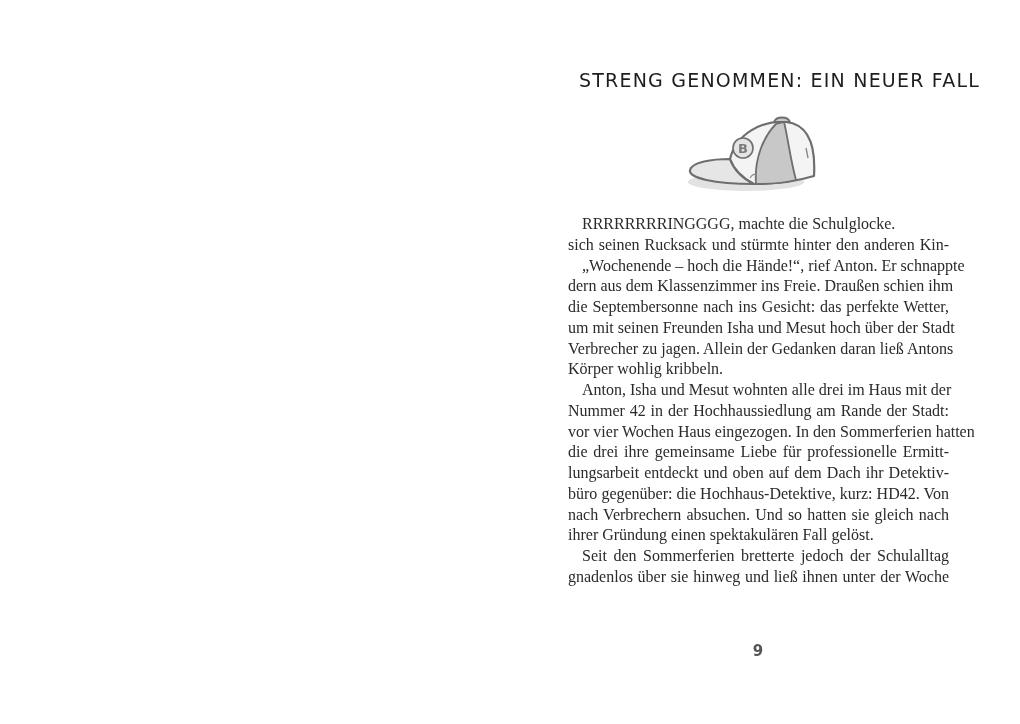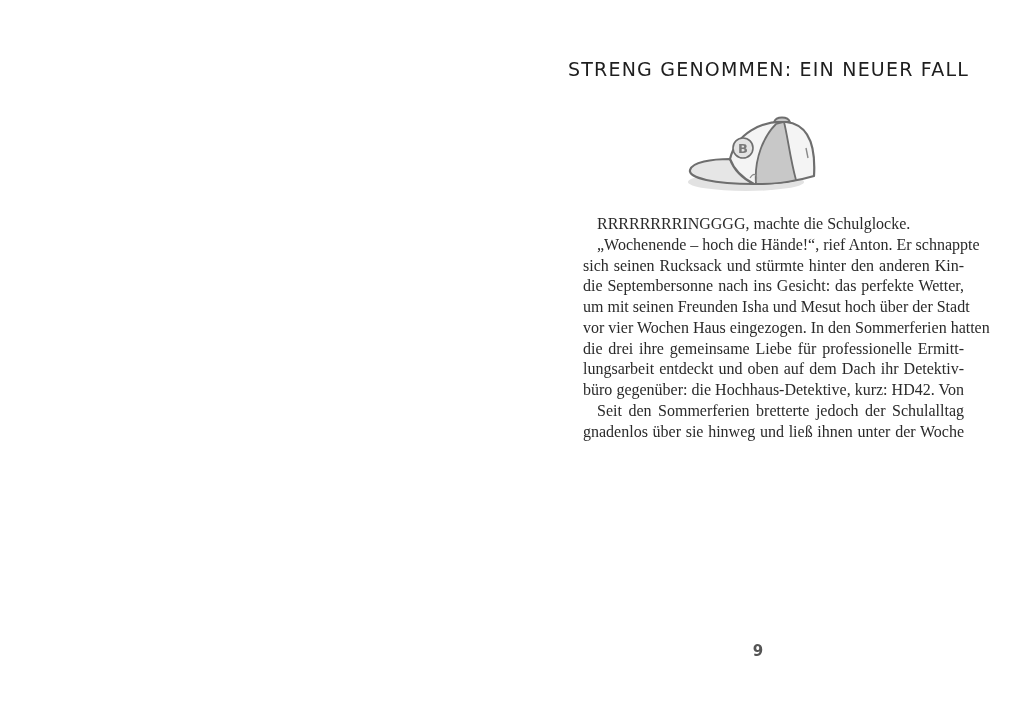--- a/index.html
+++ b/index.html
@@ -46,21 +46,21 @@
     }
     .illustration {
       position: absolute;
       left: 684px;
       top: 112px;
       width: 140px;
       height: 84px;
     }
     .body-text {
       position: absolute;
-      left: 583px;
+      left: 568px;
       top: 214px;
       width: 381px;
       font-family: "Liberation Serif", serif;
       font-size: 16px;
       line-height: 20.75px;
       color: #2a2a2a;
     }
     .line {
       display: block;
       white-space: nowrap;
@@ -86,21 +86,21 @@
       color: #555555;
     }
   </style>
 </head>
 <body>
 
 <div class="spread">
   <div class="page-left"></div>
   <div class="page-right"></div>
 
-  <h1 class="chapter-title" style="margin:0;">STRENG GENOMMEN: EIN NEUER FALL</h1>
+  <h1 class="chapter-title" style="margin:11px;">STRENG GENOMMEN: EIN NEUER FALL</h1>
 
   <div class="illustration">
     <svg width="140" height="84" viewBox="0 0 140 84" xmlns="http://www.w3.org/2000/svg">
 
       <ellipse cx="62" cy="70" rx="58" ry="9" fill="#e2e2e2"></ellipse>
 
       <path d="M46 47 C 28 47, 8 50, 6 58 C 4 66, 30 72, 70 72 C 60 66, 52 58, 46 47 Z" fill="#e6e6e6" stroke="#6e6e6e" stroke-width="2.2" stroke-linejoin="round"></path>
 
       <path d="M46 47 C 52 22, 78 8, 102 10 C 122 12, 132 30, 130 64 C 110 70, 90 72, 70 72 C 58 66, 50 58, 46 47 Z" fill="#f4f4f4" stroke="#6e6e6e" stroke-width="2.2" stroke-linejoin="round"></path>
 
@@ -114,30 +114,37 @@
       <circle cx="59" cy="36" r="10" fill="#e4e4e4" stroke="#6e6e6e" stroke-width="1.6"></circle>
       <text x="54" y="41" font-family="DejaVu Sans, sans-serif" font-size="13" font-weight="bold" fill="#7a7a7a">B</text>
     </svg>
   </div>
 
   <div class="body-text">
     <div>
       <span class="line indent last">RRRRRRRRINGGGG, machte die Schulglocke.</span>
     </div>
     <div>
+      <span class="line">sich seinen Rucksack und stürmte hinter den anderen Kin-</span>
       <span class="line indent">„Wochenende – hoch die Hände!“, rief Anton. Er schnappte</span>
-      <span class="line">sich seinen Rucksack und stürmte hinter den anderen Kin-</span>
+      <span class="line">dern aus dem Klassenzimmer ins Freie. Draußen schien ihm</span>
       <span class="line">die Septembersonne nach ins Gesicht: das perfekte Wetter,</span>
       <span class="line">um mit seinen Freunden Isha und Mesut hoch über der Stadt</span>
+      <span class="line">Verbrecher zu jagen. Allein der Gedanken daran ließ Antons</span>
+      <span class="line last">Körper wohlig kribbeln.</span>
     </div>
     <div>
+      <span class="line indent">Anton, Isha und Mesut wohnten alle drei im Haus mit der</span>
+      <span class="line">Nummer 42 in der Hochhaussiedlung am Rande der Stadt:</span>
       <span class="line">vor vier Wochen Haus eingezogen. In den Sommerferien hatten</span>
       <span class="line">die drei ihre gemeinsame Liebe für professionelle Ermitt-</span>
       <span class="line">lungsarbeit entdeckt und oben auf dem Dach ihr Detektiv-</span>
       <span class="line">büro gegenüber: die Hochhaus-Detektive, kurz: HD42. Von</span>
+      <span class="line">nach Verbrechern absuchen. Und so hatten sie gleich nach</span>
+      <span class="line last">ihrer Gründung einen spektakulären Fall gelöst.</span>
     </div>
     <div>
       <span class="line indent">Seit den Sommerferien bretterte jedoch der Schulalltag</span>
       <span class="line">gnadenlos über sie hinweg und ließ ihnen unter der Woche</span>
     </div>
   </div>
 
   <div class="page-number">9</div>
 </div>
 

